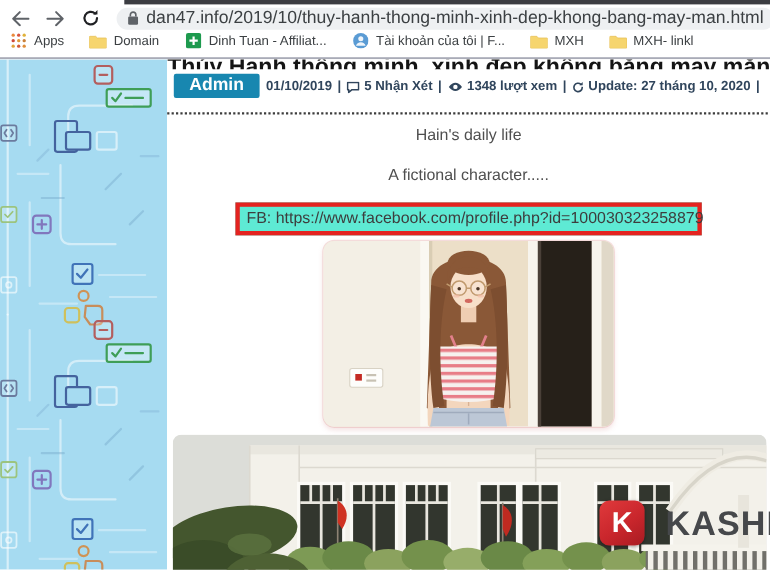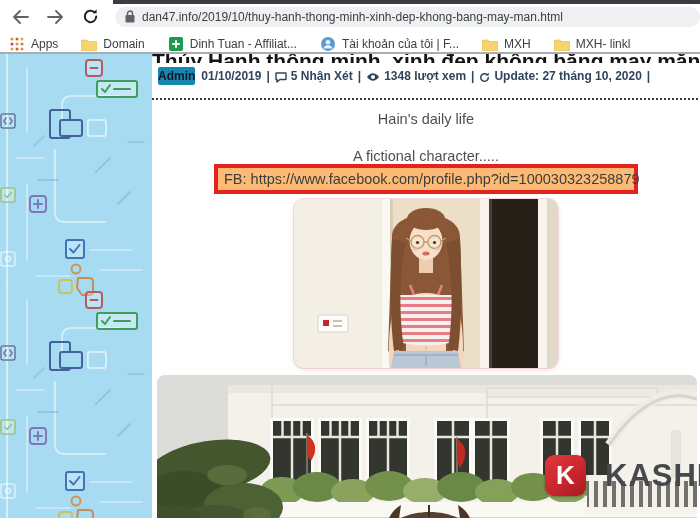--- a/index.html
+++ b/index.html
@@ -8,54 +8,54 @@
 
   
   .chrome { position:relative; width:700px; height:54px; background:#fff; }
   .tab-strip-edge { position:absolute; top:0; left:113px; right:0; height:4px; background:#3c3d42; }
   .nav-row { position:absolute; top:4px; left:0; right:0; height:25px;
              display:flex; align-items:center; padding-left:10px; }
   .nav-btn { width:20px; height:20px; margin-right:15px; display:flex;
              align-items:center; justify-content:center; cursor:pointer; }
   .omnibox { flex:1; height:20px; background:#eef0f2; border-radius:10px;
              display:flex; align-items:center; padding:0 10px; margin-right:0; }
-  .omnibox .url { font-size:12px; color:#3c4043; white-space:nowrap; overflow:hidden; }
+  .omnibox .url { font-size:16px; color:#3c4043; white-space:nowrap; overflow:hidden; }
   .lock { margin-right:7px; display:flex; align-items:center; }
 
   .bookmarks { position:absolute; top:29px; left:0; right:0; height:23px;
-               display:flex; align-items:flex-end; padding-left:9px; }
+               display:flex; align-items:flex-start; padding-left:9px; }
   .bm { display:flex; align-items:center; margin-right:23px; cursor:pointer; }
   .bm .ic { width:16px; height:16px; margin-right:6px; display:flex; align-items:center; justify-content:center; }
   .bm .lbl { font-size:12px; color:#3c4043; white-space:nowrap; }
 
   .chrome-divider { position:absolute; top:52px; left:0; right:0; height:2px; background:#a9abb7; }
 
   
   .page { position:relative; width:700px; height:464px; background:#fff; }
   .sidebar { position:absolute; left:0; top:0; width:152px; height:464px; }
   .content { position:absolute; left:152px; top:0; width:548px; height:464px; background:#fff; }
 
   .title-clip { height:9px; overflow:hidden; text-align:left; }
   .title-clip .t { display:inline-block; font-size:21px; font-weight:bold; color:#141414;
                    line-height:30px; margin-top:-21px; white-space:nowrap; }
 
   .meta { display:flex; align-items:center; margin:4px 0 0 6px;
           font-size:12px; font-weight:bold; color:#30455c; }
-  .badge { background:#1887b0; color:#0f172a; font-size:12px; font-weight:bold;
-           padding:2px 0; border-radius:2px; margin-right:6px; }
+  .badge { background:#1887b0; color:#ffffff; font-size:16px; font-weight:bold;
+           padding:2px 14px; border-radius:2px; margin-right:6px; }
   .meta .sep { margin:0 5px; color:#30455c; }
   .meta .mic { display:inline-flex; margin-right:4px; position:relative; top:1px; }
 
   .dotted { border-top:2px dotted #3d3d3d; margin:13px 2px 0 0; }
 
   .cline { text-align:center; color:#4f4f4f; font-size:14.5px; }
   .cline1 { margin-top:11px; }
   .cline2 { margin-top:21px; }
 
-  .fb-box { width:424px; margin:0 auto 0 auto; border:4px solid #e42320; background:#fdba74;
+  .fb-box { width:424px; margin:16px auto 0 auto; border:4px solid #e42320; background:#5eead4;
             padding:3px 6px; text-align:center; font-size:14.5px; color:#3d3d3d; white-space:nowrap; }
 
   .photo1 { width:264px; height:169px; margin:5px auto 0 auto; border-radius:10px; overflow:hidden;
             box-shadow:0 0 0 1px rgba(225,160,160,.35), 0 2px 5px rgba(210,140,140,.25); }
   .photo2 { position:relative; width:540px; height:170px; margin:7px 0 0 5px;
             border-radius:8px 8px 0 0; overflow:hidden; }
   .photo1 svg, .photo2 svg { display:block; }
 
   .watermark { position:absolute; left:545px; top:401px; display:flex; align-items:center; z-index:6; }
   .wm-badge { width:41px; height:41px; border-radius:9px;

